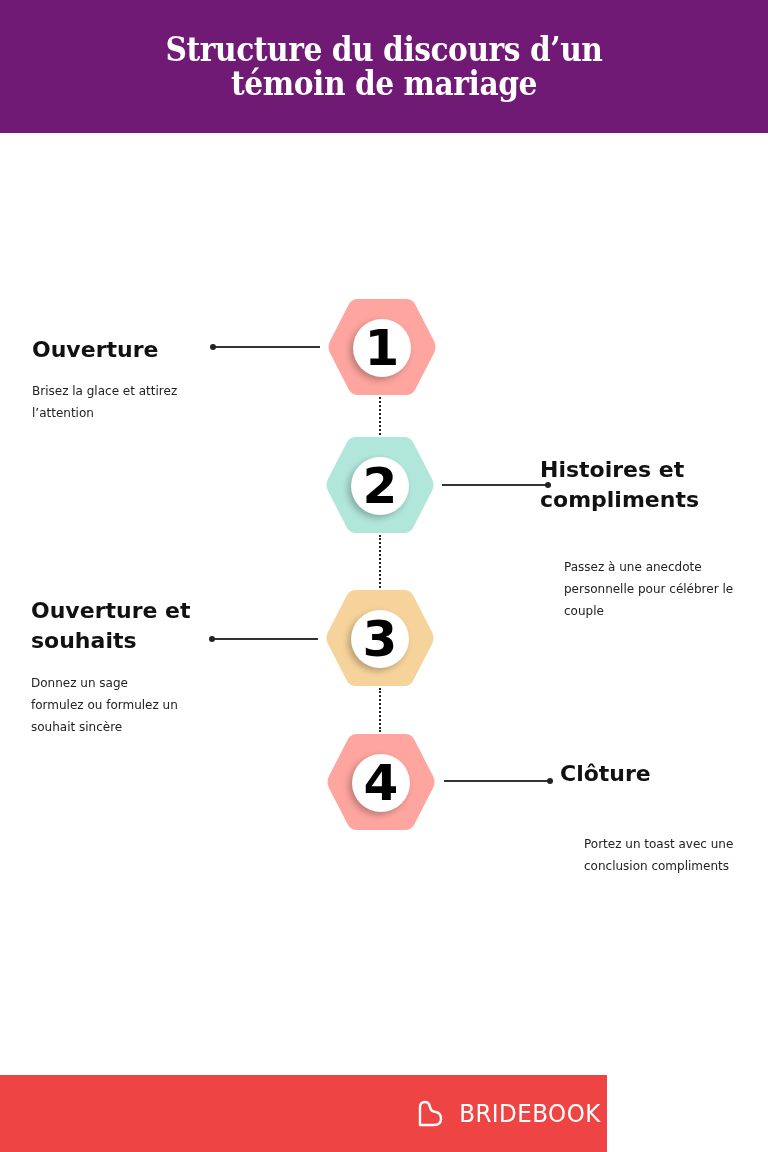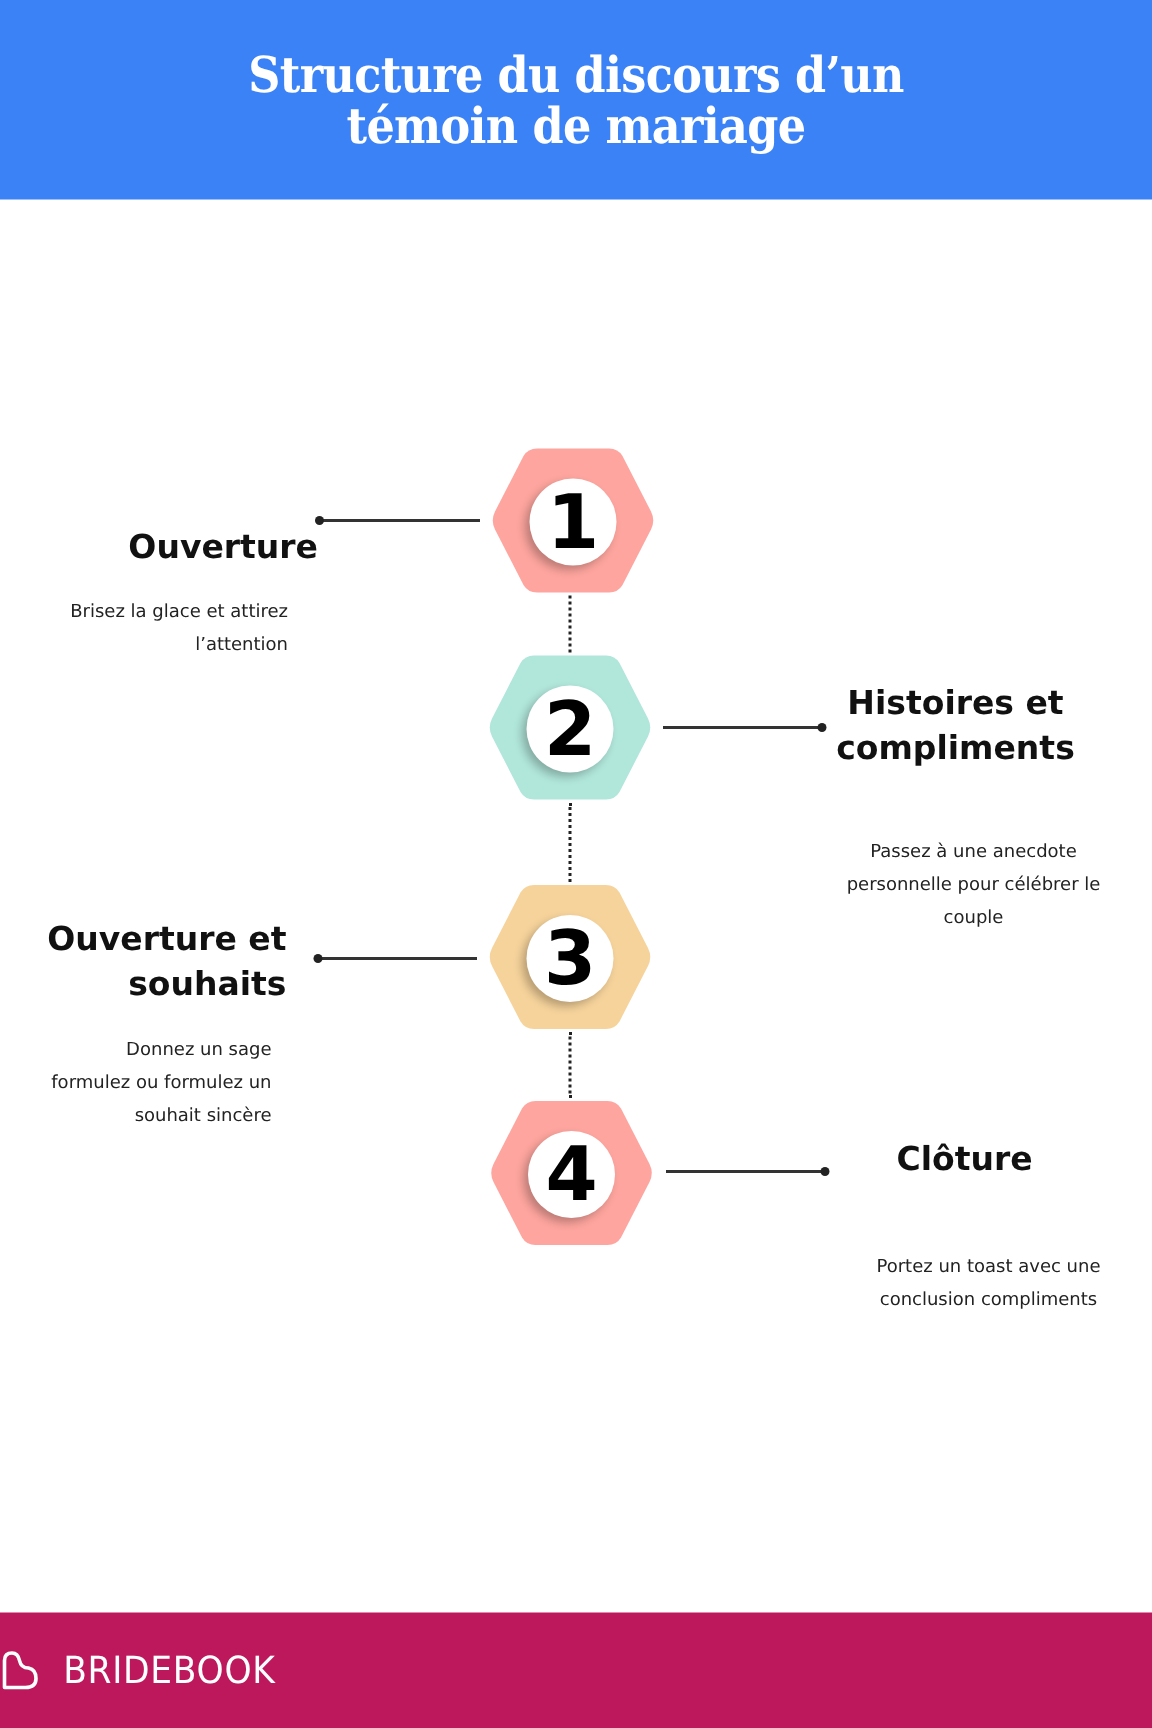--- a/index.html
+++ b/index.html
@@ -1,39 +1,39 @@
 <!DOCTYPE html>
 <html><head>
 <meta charset="utf-8">
 <style>
   * { box-sizing: border-box; margin: 0; padding: 0; }
   html, body { width: 768px; height: 1152px; background: #ffffff; overflow: hidden; }
   body { position: relative; font-family: "DejaVu Sans", sans-serif; color: #1a1a1a; }
 
   .header {
     position: absolute; left: 0; top: 0; width: 768px; height: 133px;
-    background: #3b82f6;
+    background: #701a75;
     display: flex; align-items: center; justify-content: center;
     text-align: center;
   }
   .header h1 {
     font-family: "DejaVu Serif", serif;
     font-weight: bold;
     color: #ffffff;
     font-size: 33px;
     line-height: 34px;
     width: 620px;
     letter-spacing: -0.5px;
     transform: scaleX(0.9);
   }
 
   .footer {
-    position: absolute; left: 0; top: 1075px; width: 768px; height: 77px;
-    background: #be185d;
-    display: flex; align-items: center; justify-content: flex-start;
+    position: absolute; left: 0; top: 1075px; width: 607px; height: 77px;
+    background: #ef4444;
+    display: flex; align-items: center; justify-content: flex-end;
   }
   .brand { display: flex; align-items: center; gap: 10px; color: #ffffff; }
   .brand-text { font-family: "DejaVu Sans", sans-serif; font-size: 25px; letter-spacing: 0.5px; font-weight: normal; transform: scaleX(0.92); }
 
   .vline {
     position: absolute; left: 379px; width: 0;
     border-left: 2px dotted #222;
   }
 
   .hex {
@@ -54,22 +54,22 @@
   .dot { position: absolute; width: 6px; height: 6px; border-radius: 50%; background: #222; }
 
   .step-title {
     position: absolute; font-family: "DejaVu Sans", sans-serif; font-weight: bold;
     font-size: 22px; line-height: 30px; color: #111;
   }
   .step-desc {
     position: absolute; font-family: "DejaVu Sans", sans-serif; font-size: 12px;
     line-height: 22px; color: #222;
   }
-  .left { text-align: right; margin-top: 16px; }
-  .right { text-align: center; }
+  .left { text-align: left; }
+  .right { text-align: left; }
 </style>
 </head>
 <body>
 
 <div class="header">
   <h1>Structure du discours d’un témoin de mariage</h1>
 </div>
 
 <div class="vline" style="top:397px;height:38px;"></div>
 <div class="vline" style="top:535px;height:53px;"></div>

